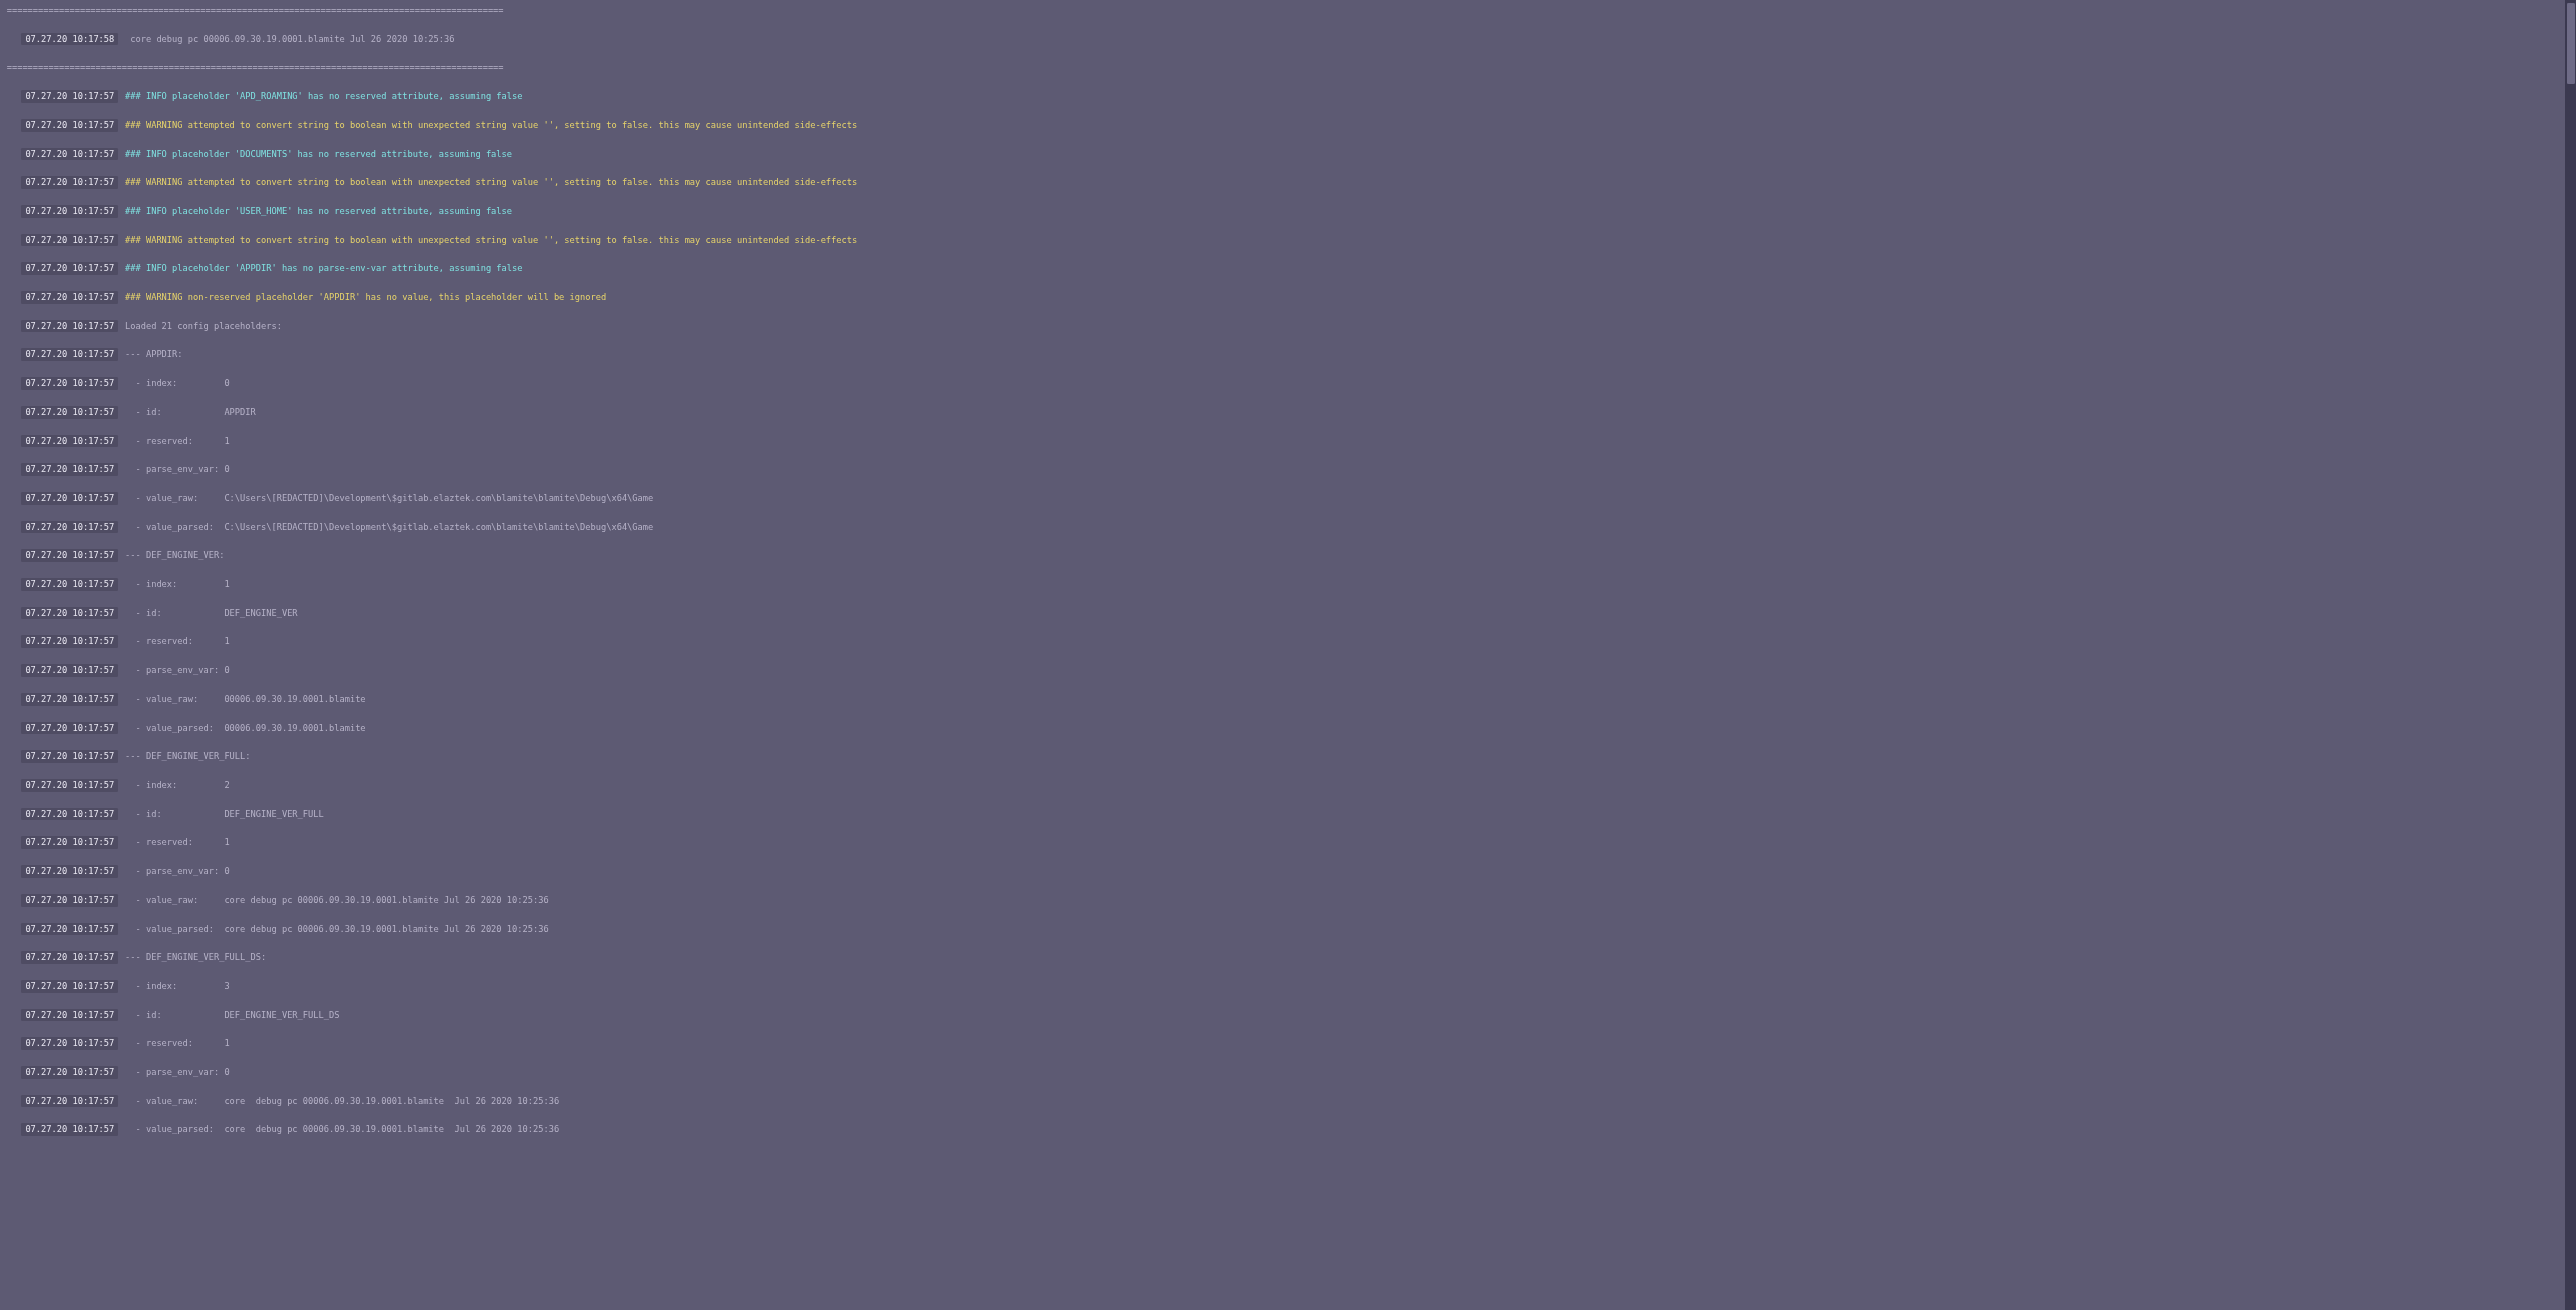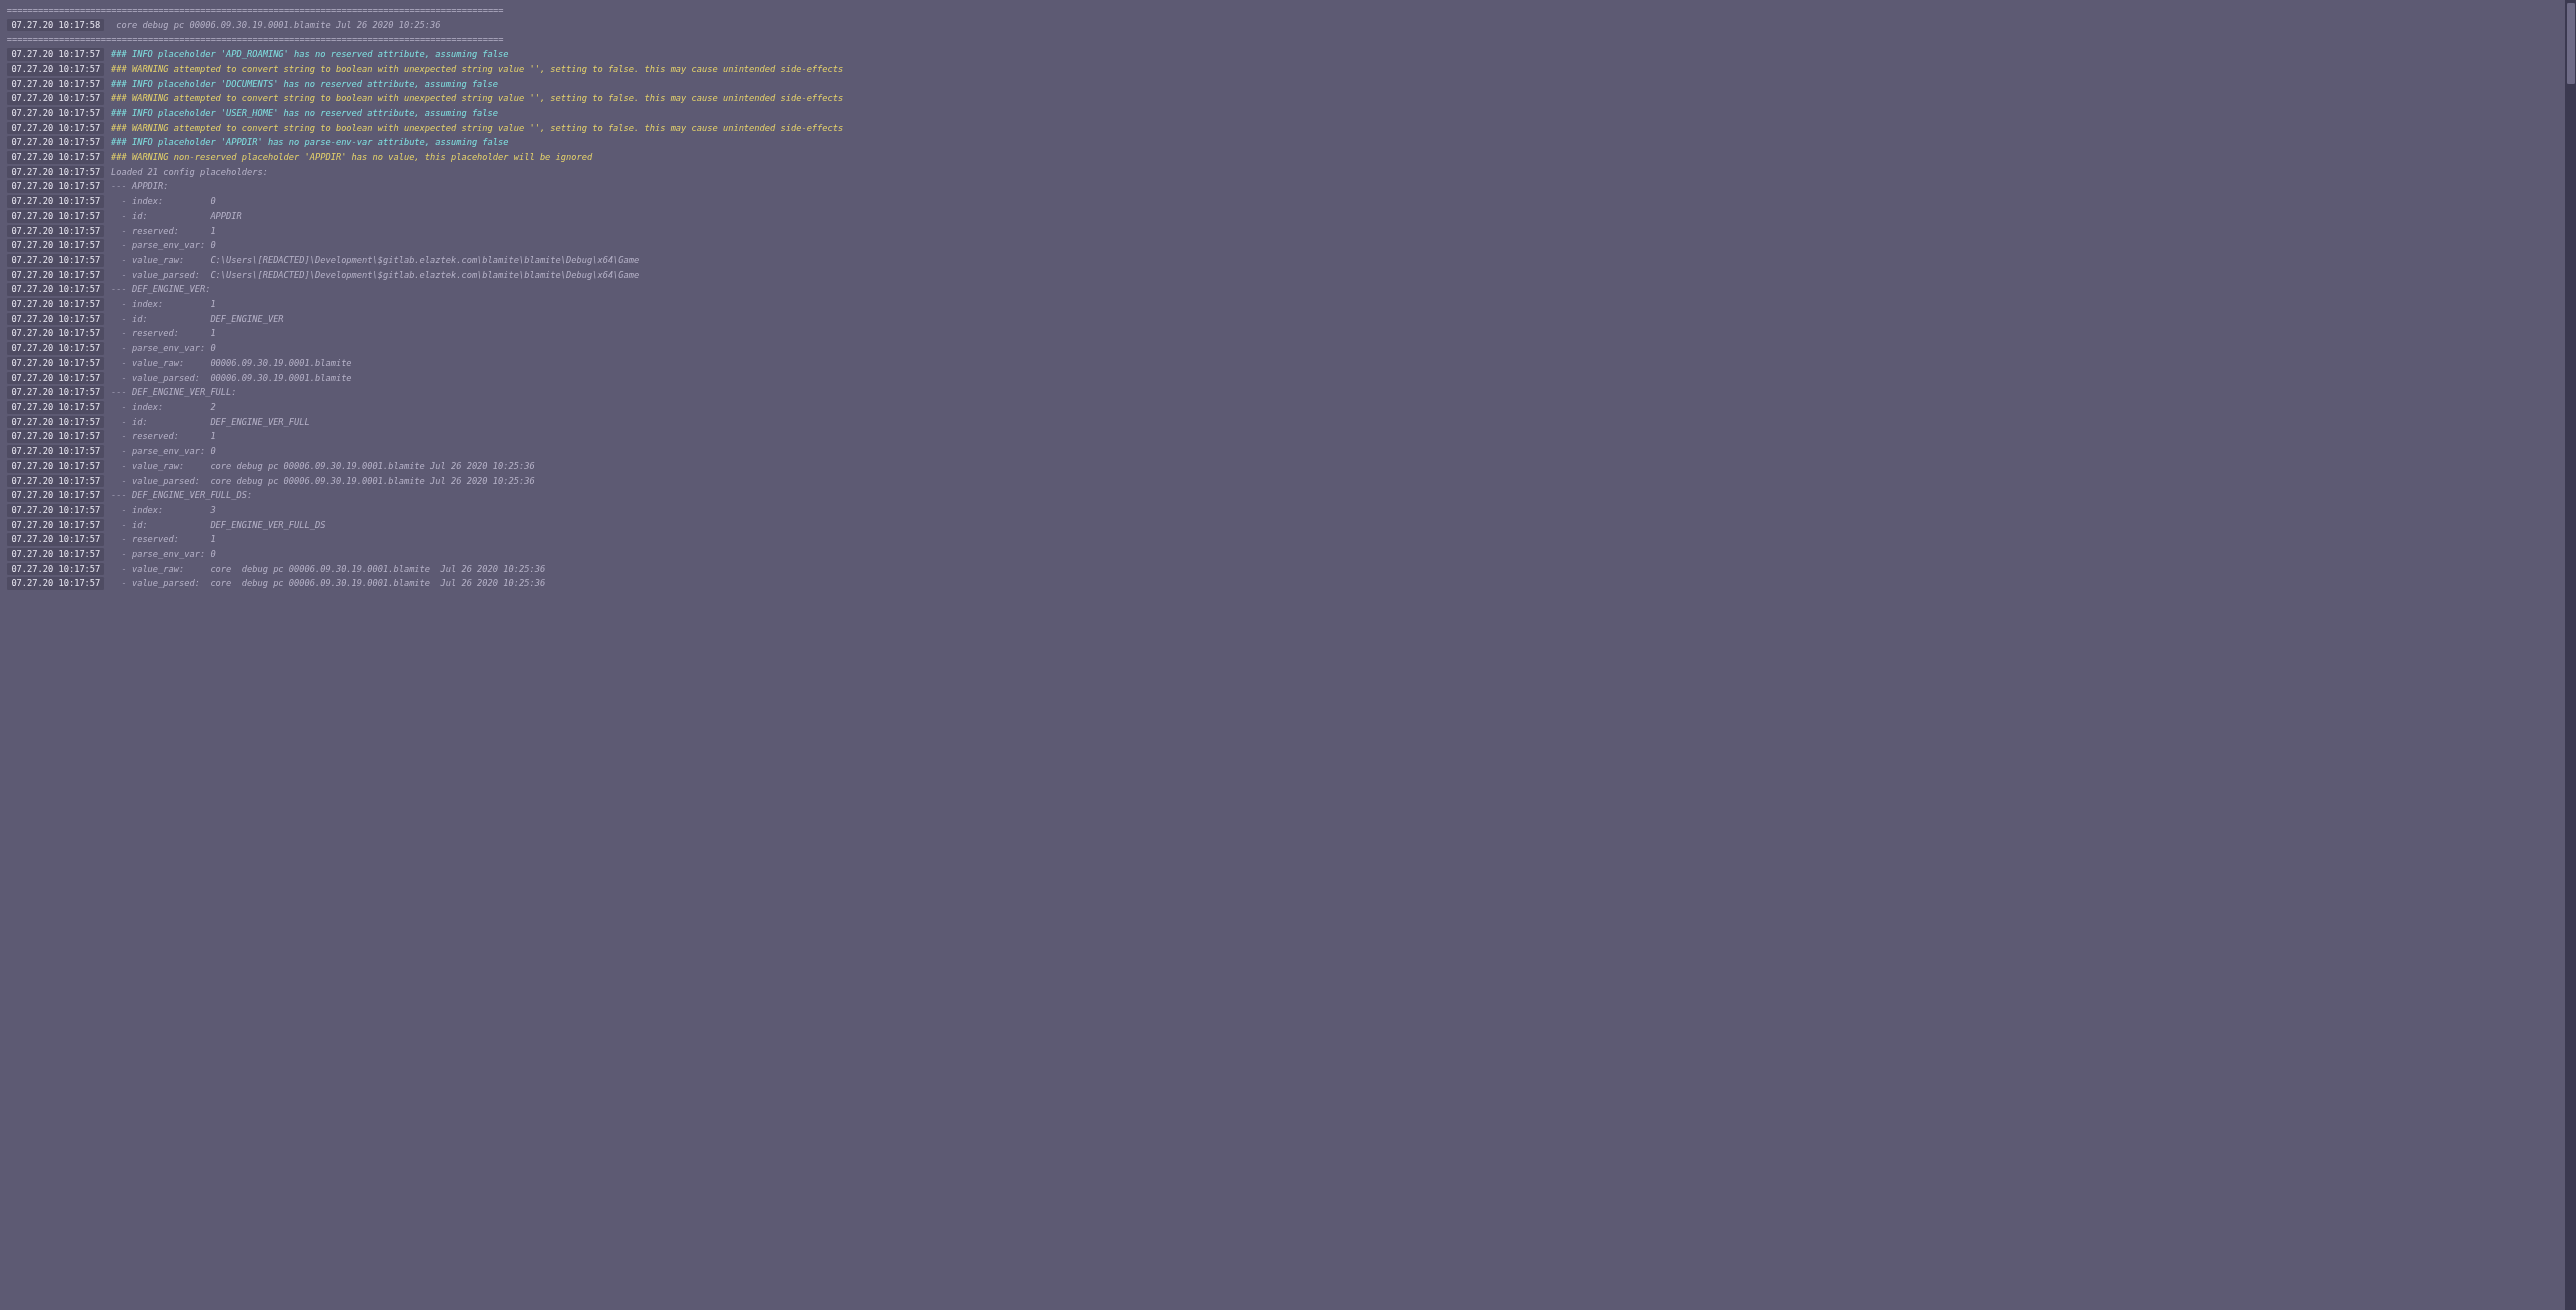--- a/index.html
+++ b/index.html
@@ -14,35 +14,34 @@
     height: 1311px;
     overflow: hidden;
   }
   .log {
     padding: 4px 5.4px 0 5.4px;
     white-space: pre;
   }
   .row {
     display: flex;
     align-items: center;
-    margin: 2px;
+    margin: 16px;
   }
   .ts {
     display: inline-block;
     background: #4f4c63;
     color: #e9e7f2;
     padding: 0 4px;
     margin-right: 6.7px;
     border-radius: 1.3px;
     font-weight: 500;
   }
   .msg {
     display: inline-block;
     color: #b6b2c8;
-    font-style: italic;
   }
   .msg.dim { color: #b6b2c8; }
   .msg.info  { color: #7fe0e0; }
   .msg.warn  { color: #e6d36b; }
   .rule-row { color: #b6b2c8; padding-left: 1.3px; margin-bottom: 0.7px;}
   .scrollbar {
     position: fixed;
     top: 0;
     right: 0;
     width: 10.7px;

